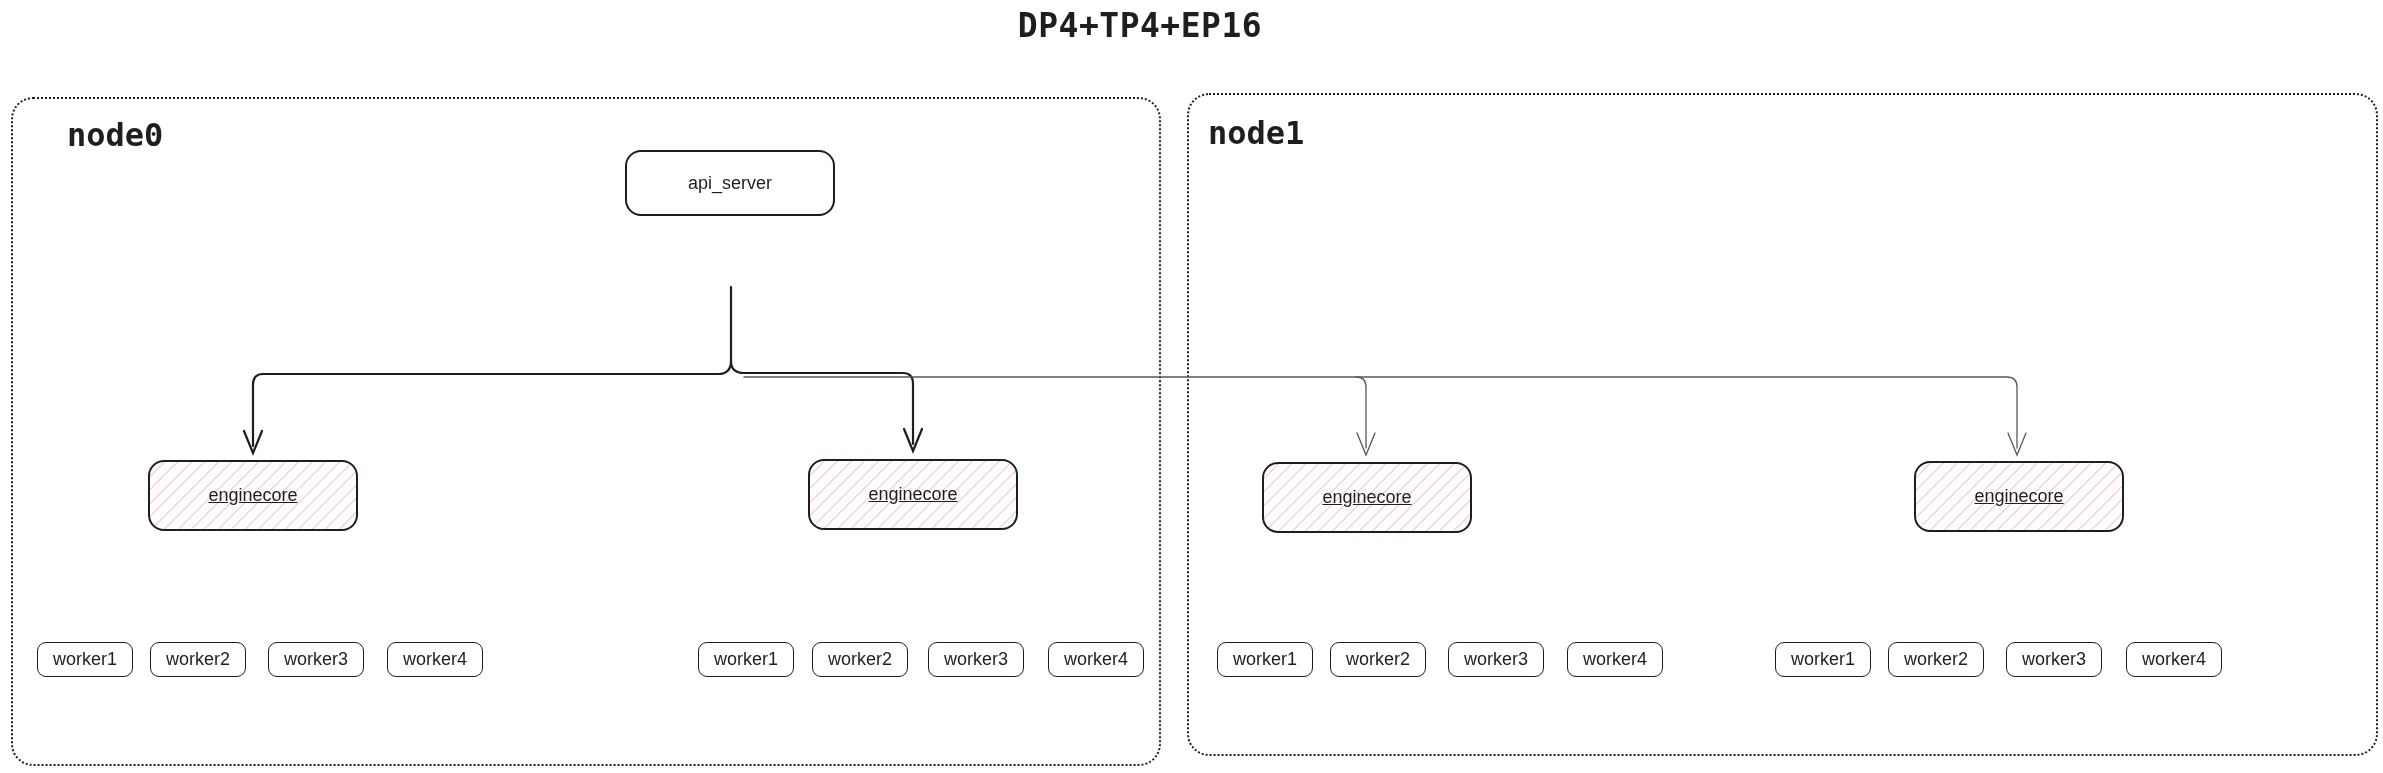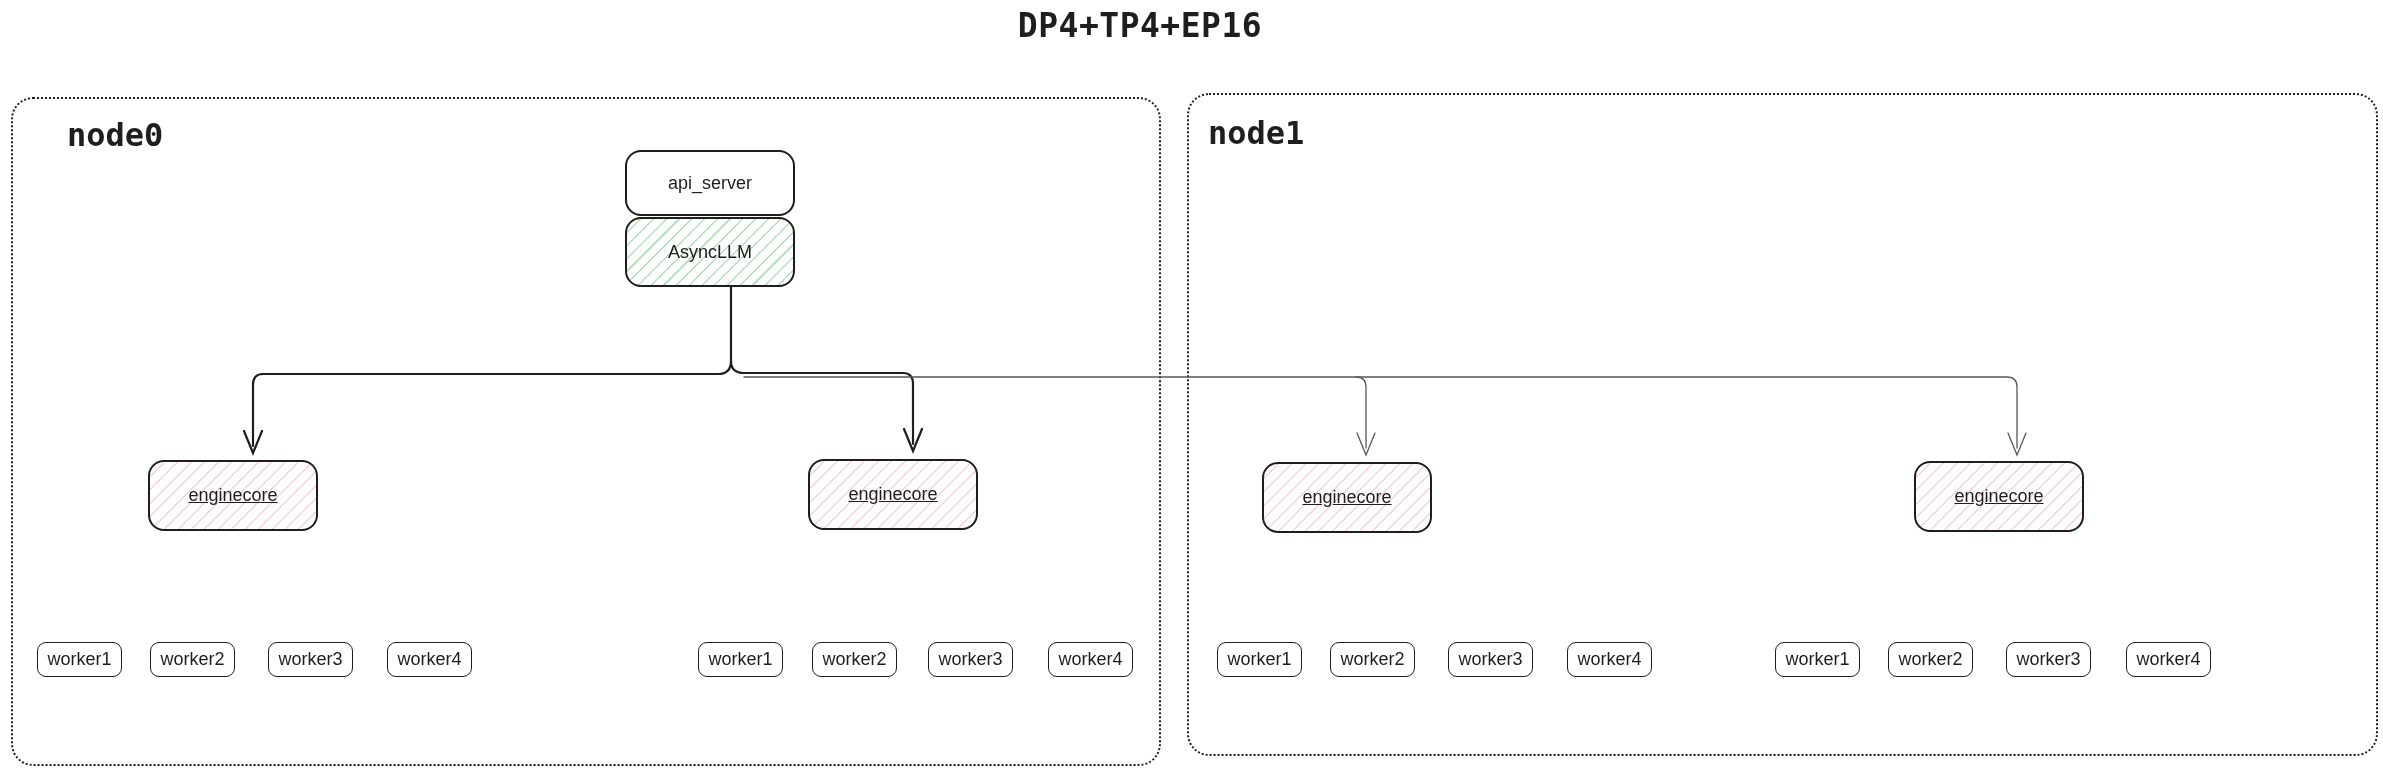--- a/index.html
+++ b/index.html
@@ -41,21 +41,21 @@
   .node-label.n1{left:1208px;top:114px;}
   .shape{
     position:absolute;
     box-sizing:border-box;
     display:flex;align-items:center;justify-content:center;
     background:#ffffff;
     border:2px solid #1e1e1e;
     font-size:18px;
     white-space:nowrap;
   }
-  .big{width:170px;border-radius:16px;}
+  .big{width:210px;border-radius:16px;}
   .api{left:625px;top:150px;height:66px;}
   .async{left:625px;top:217px;height:70px;
     background:
       repeating-linear-gradient(135deg, rgba(64,192,87,0.40) 0 1.6px, transparent 1.6px 9px),
       #ffffff;
   }
   .engine{
     height:71px;
     background:
       repeating-linear-gradient(135deg, rgba(250,120,120,0.33) 0 1.4px, transparent 1.4px 9.5px),
@@ -63,21 +63,21 @@
     border-width:2.2px;
     text-decoration:underline;
   }
   .e1{left:148px;top:460px;}
   .e2{left:808px;top:459px;}
   .e3{left:1262px;top:462px;}
   .e4{left:1914px;top:461px;}
   .worker{
     position:absolute;
     box-sizing:border-box;
-    width:85px;height:35px;
+    width:96px;height:35px;
     display:flex;align-items:center;justify-content:center;
     background:#ffffff;
     border:1.6px solid #1e1e1e;
     border-radius:9px;
     font-size:18px;
     top:642px;
     white-space:nowrap;
   }
   svg.wires{position:absolute;left:0;top:0;pointer-events:none;}
   .bold-wire{stroke:#1e1e1e;stroke-width:2.2;fill:none;stroke-linecap:round;}
@@ -105,21 +105,20 @@
     <path class="bold-wire" d="M731 361 Q731 373 744 373 H903 Q913 373 913 384 V444"></path>
     <polyline class="bold-wire" points="904,429 913,451 922,429"></polyline>
 
     <path class="thin-wire" d="M744 377 H2007 Q2017 377 2017 387 V448"></path>
     <polyline class="thin-wire" points="2008,433 2017,455 2026,433"></polyline>
     <path class="thin-wire" d="M1356 377 Q1366 377 1366 387 V448"></path>
     <polyline class="thin-wire" points="1357,433 1366,455 1375,433"></polyline>
   </svg>
 
   <div class="shape big api">api_server</div>
-  <div class="shape big async">AsyncLLM</div>
 
   <div class="shape big engine e1">enginecore</div>
   <div class="shape big engine e2">enginecore</div>
   <div class="shape big engine e3">enginecore</div>
   <div class="shape big engine e4">enginecore</div>
 
   <div class="worker" style="left:37px">worker1</div>
   <div class="worker" style="left:150px">worker2</div>
   <div class="worker" style="left:268px">worker3</div>
   <div class="worker" style="left:387px">worker4</div>

